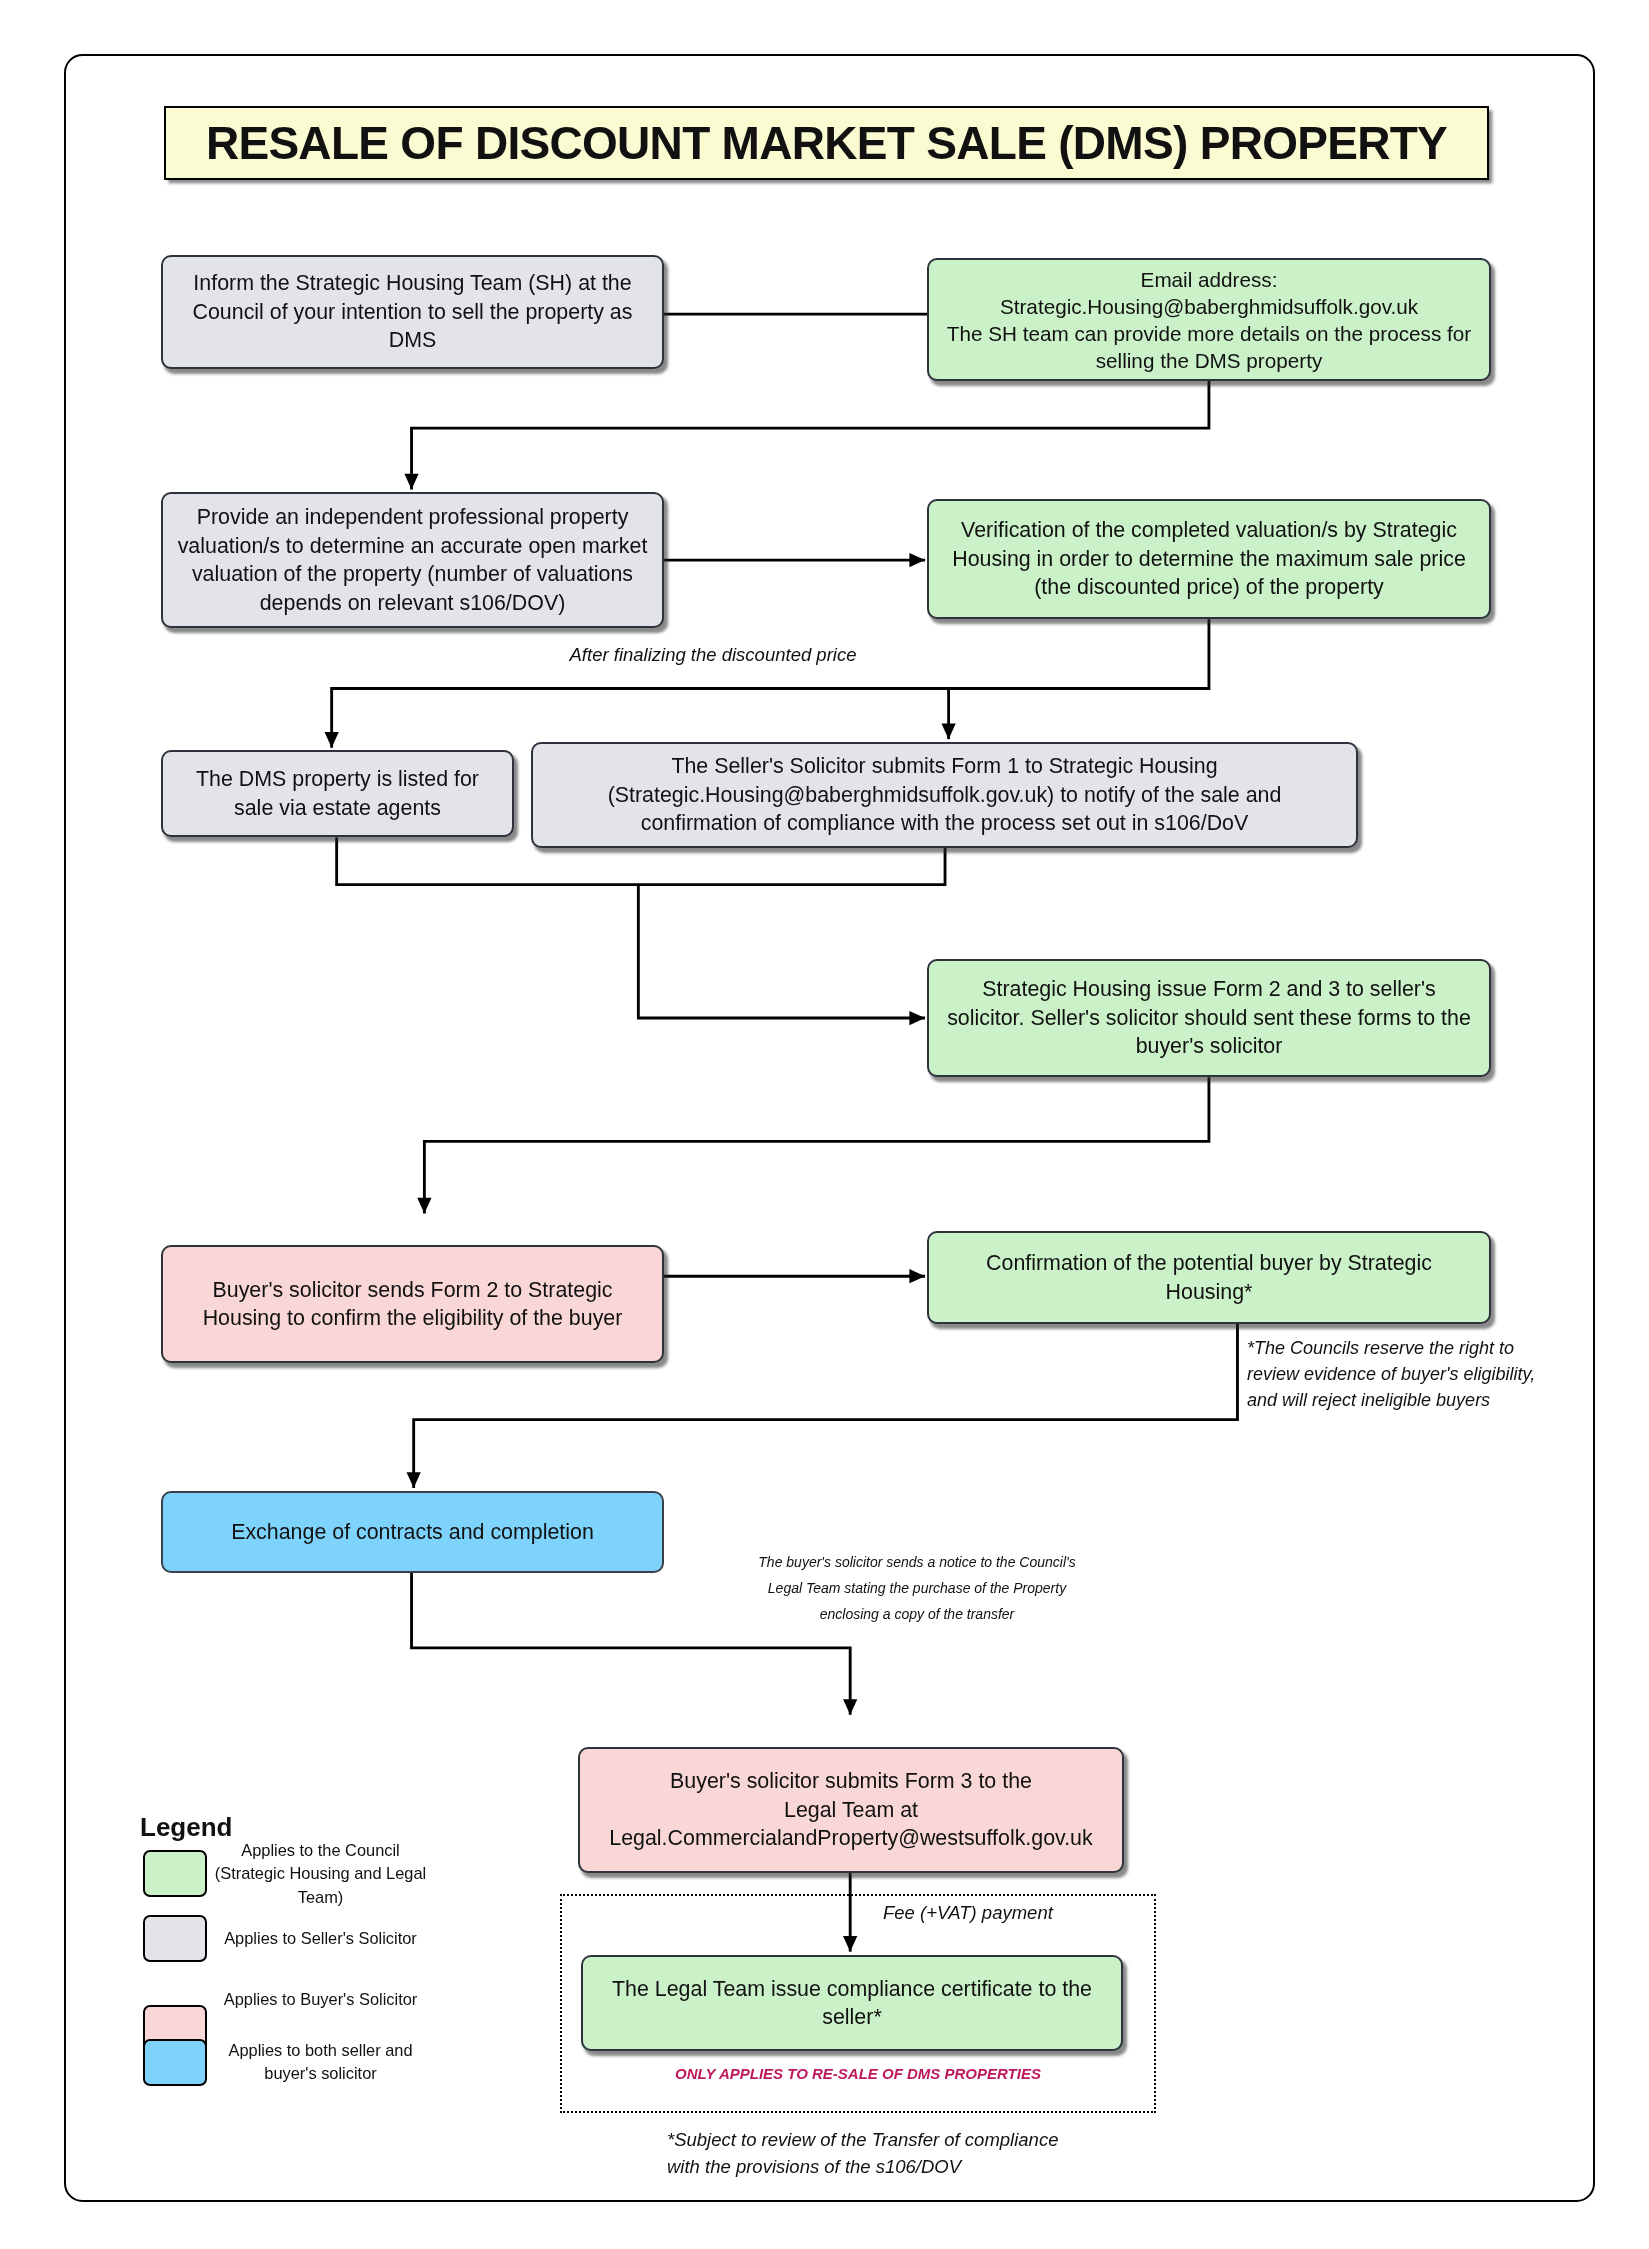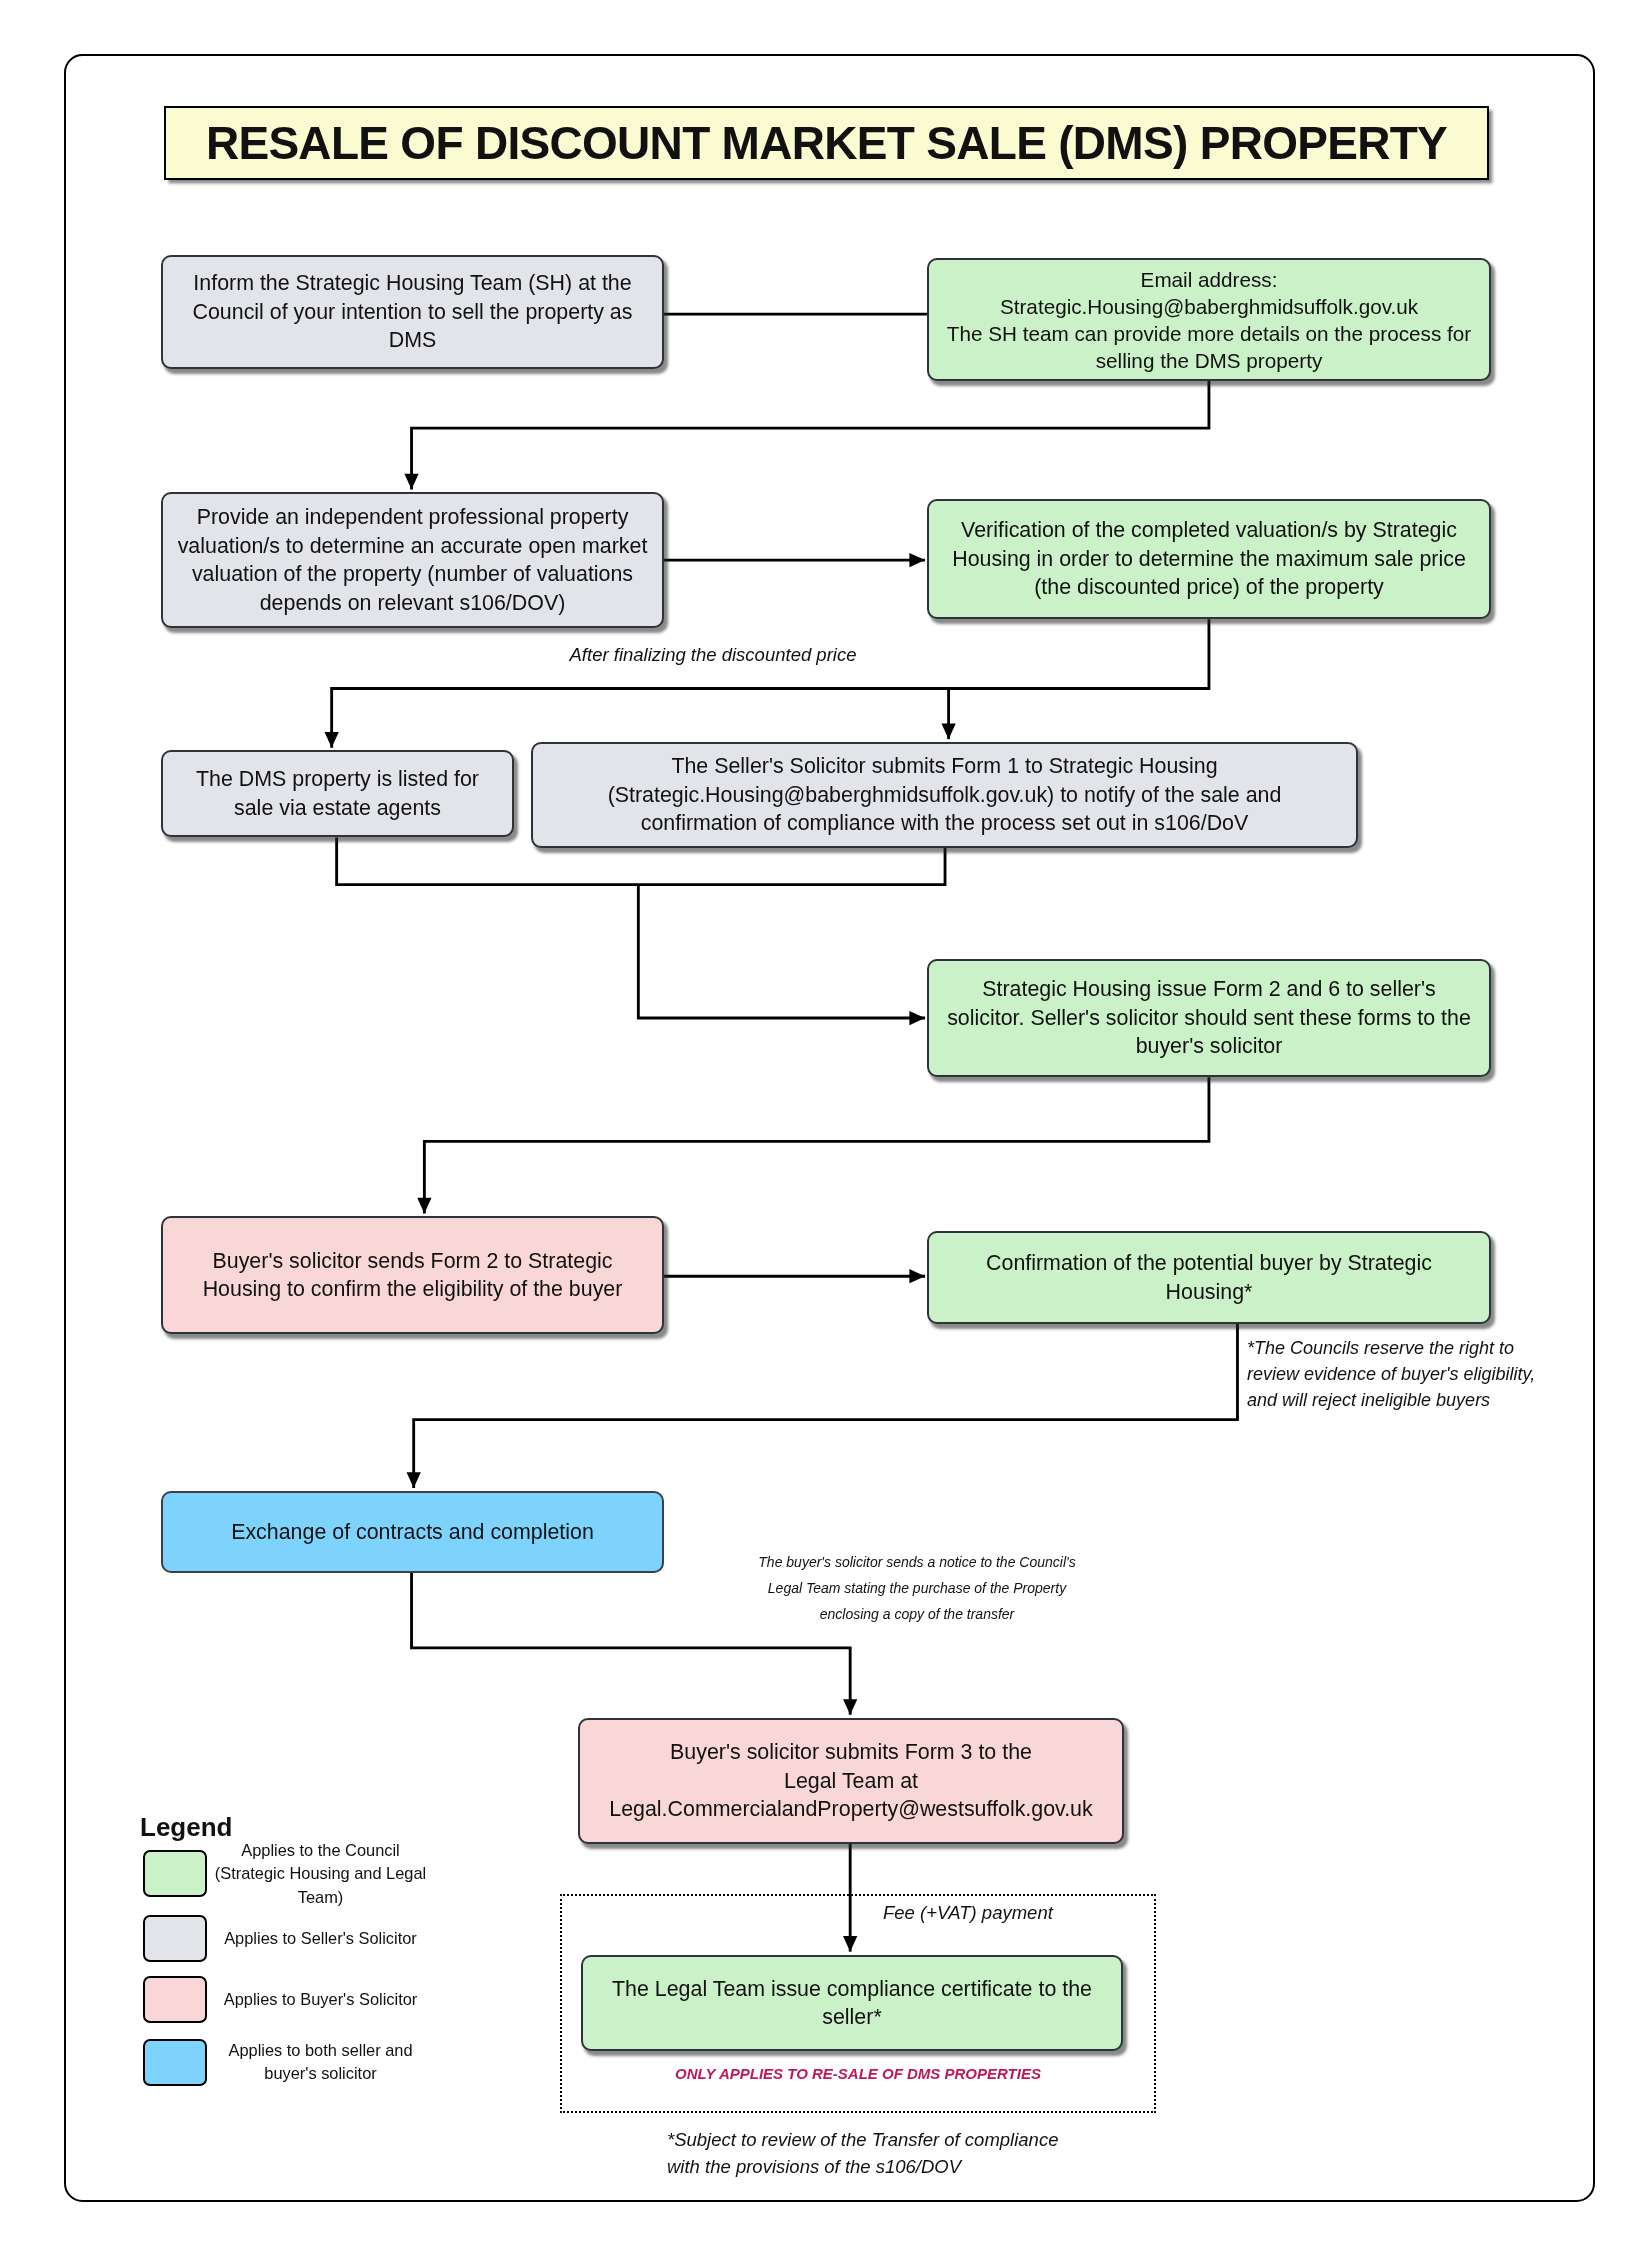--- a/index.html
+++ b/index.html
@@ -14,21 +14,21 @@
   .connectors{position:absolute;left:0;top:0;width:1649px;height:2250px;pointer-events:none;}
   .node{
     position:absolute;display:flex;align-items:center;justify-content:center;
     border:2.1px solid #2d333b;border-radius:10px;
     box-shadow:3.6px 4.3px 2.9px rgba(40,40,40,0.55);
     text-align:center;font-size:21.4px;line-height:28.5px;
     padding:4.3px 14.3px;box-sizing:border-box;white-space:pre-line;
   }
   .grey{background:#e2e4e9;}
   .green{background:#cbf1c9;}
-  .pink{background:#fad7d7;}
+  .pink{background:#fad7d7;margin-top:29px;}
   .white{background:#7dd3fc;}
   .noshadow{box-shadow:none;}
   .title-bar{
     position:absolute;left:164px;top:106px;width:1325px;height:74px;
     background:#fbfbd1;border:2.9px solid #000;
     box-shadow:3.6px 4.3px 2.9px rgba(40,40,40,0.55);
     display:flex;align-items:center;justify-content:center;
     font-size:46px;font-weight:bold;letter-spacing:-0.7px;box-sizing:border-box;
   }
   .annot{
@@ -92,21 +92,21 @@
   <div class="node grey" style="left:161px;top:492px;width:503px;height:136px;">Provide an independent professional property valuation/s to determine an accurate open market valuation of the property (number of valuations depends on relevant s106/DOV)</div>
 
   <div class="node green" style="left:927px;top:499px;width:564px;height:120px;">Verification of the completed valuation/s by Strategic Housing in order to determine the maximum sale price (the discounted price) of the property</div>
 
   <div class="annot centered" style="left:442px;top:641px;width:542px;">After finalizing the discounted price</div>
 
   <div class="node grey" style="left:161px;top:750px;width:353px;height:87px;">The DMS property is listed for sale via estate agents</div>
 
   <div class="node grey" style="left:531px;top:742px;width:827px;height:106px;">The Seller's Solicitor submits Form 1 to Strategic Housing (Strategic.Housing@baberghmidsuffolk.gov.uk) to notify of the sale and confirmation of compliance with the process set out in s106/DoV</div>
 
-  <div class="node green" style="left:927px;top:959px;width:564px;height:118px;">Strategic Housing issue Form 2 and 6 to seller's solicitor. Seller's solicitor should sent these forms to the buyer's solicitor</div>
+  <div class="node green" style="left:927px;top:959px;width:564px;height:118px;">Strategic Housing issue Form 2 and 3 to seller's solicitor. Seller's solicitor should sent these forms to the buyer's solicitor</div>
 
   <div class="node pink" style="left:161px;top:1216px;width:503px;height:118px;">Buyer's solicitor sends Form 2 to Strategic Housing to confirm the eligibility of the buyer</div>
 
   <div class="node green" style="left:927px;top:1231px;width:564px;height:93px;">Confirmation of the potential buyer by Strategic Housing*</div>
 
   <div class="annot" style="left:1247px;top:1335px;width:314px;font-size:18px;line-height:26px;">*The Councils reserve the right to
 review evidence of buyer's eligibility,
 and will reject ineligible buyers</div>
 
   <div class="node white noshadow" style="left:161px;top:1491px;width:503px;height:82px;border-color:#3a4048;">Exchange of contracts and completion</div>

